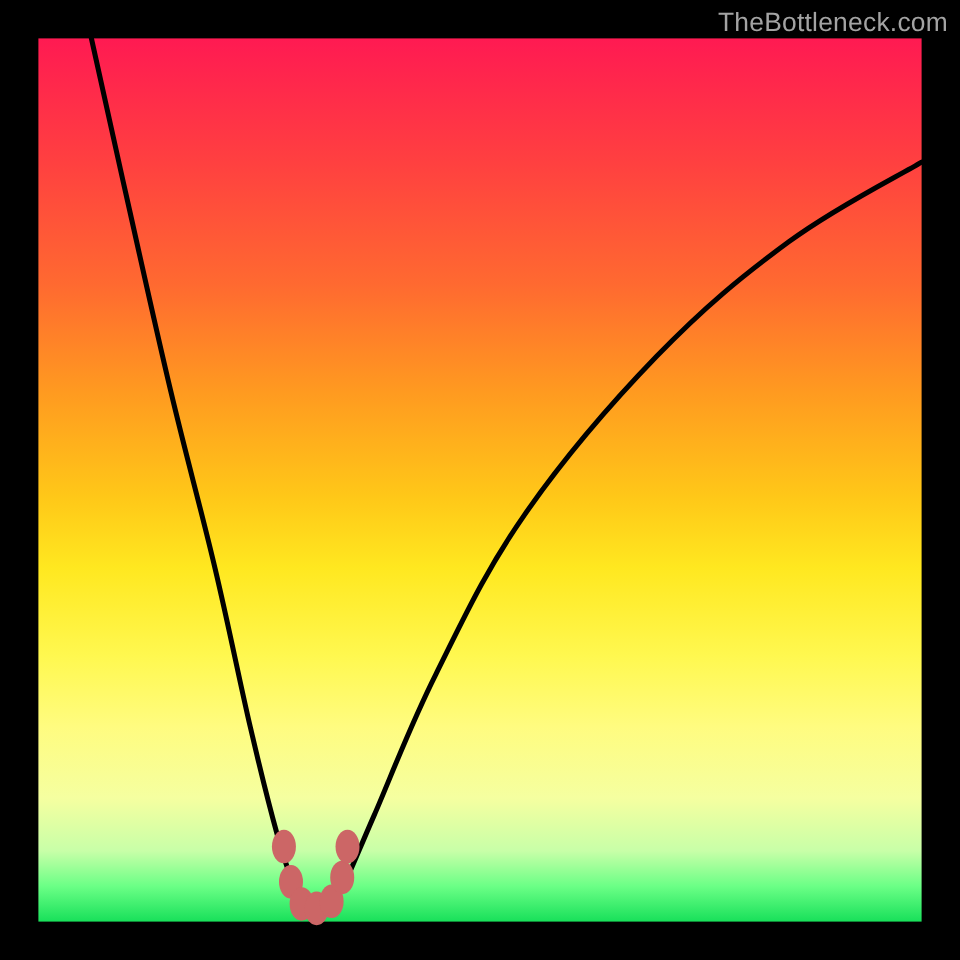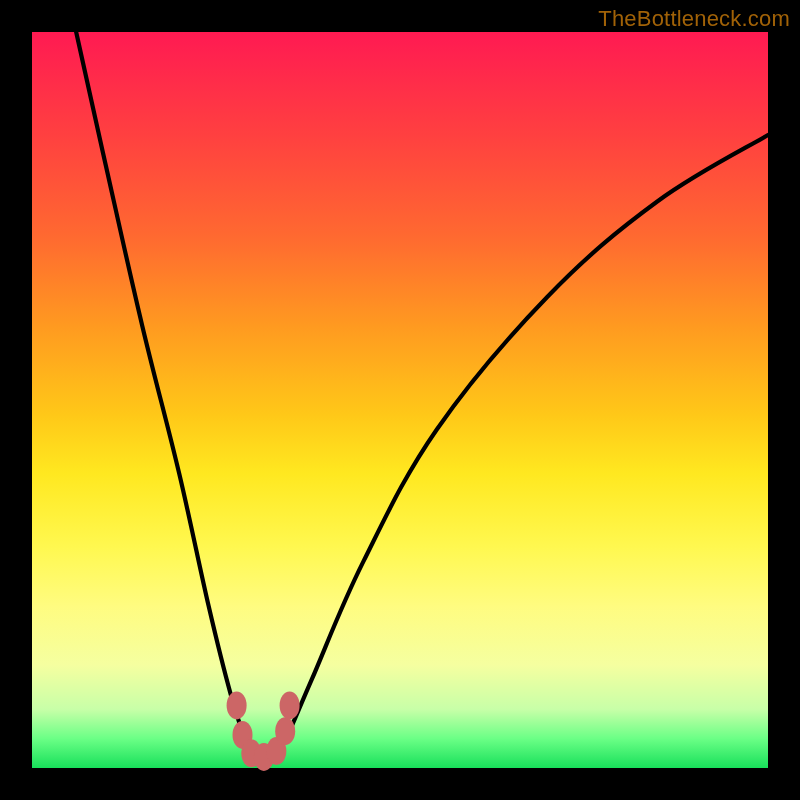--- a/index.html
+++ b/index.html
@@ -37,21 +37,21 @@
       #f5ffa0 86%,
       #c8ffa8 92%,
       #6bff86 96%,
       #18e05a 100%
     );
   }
   .watermark {
     position: absolute;
     top: 6px;
     right: 10px;
-    color: #a16207;
+    color: #a3a3a3;
     font-size: 22px;
     letter-spacing: 0.2px;
     user-select: none;
   }
   svg.curve {
     position: absolute;
     left: 0;
     top: 0;
     width: 736px;
     height: 736px;

